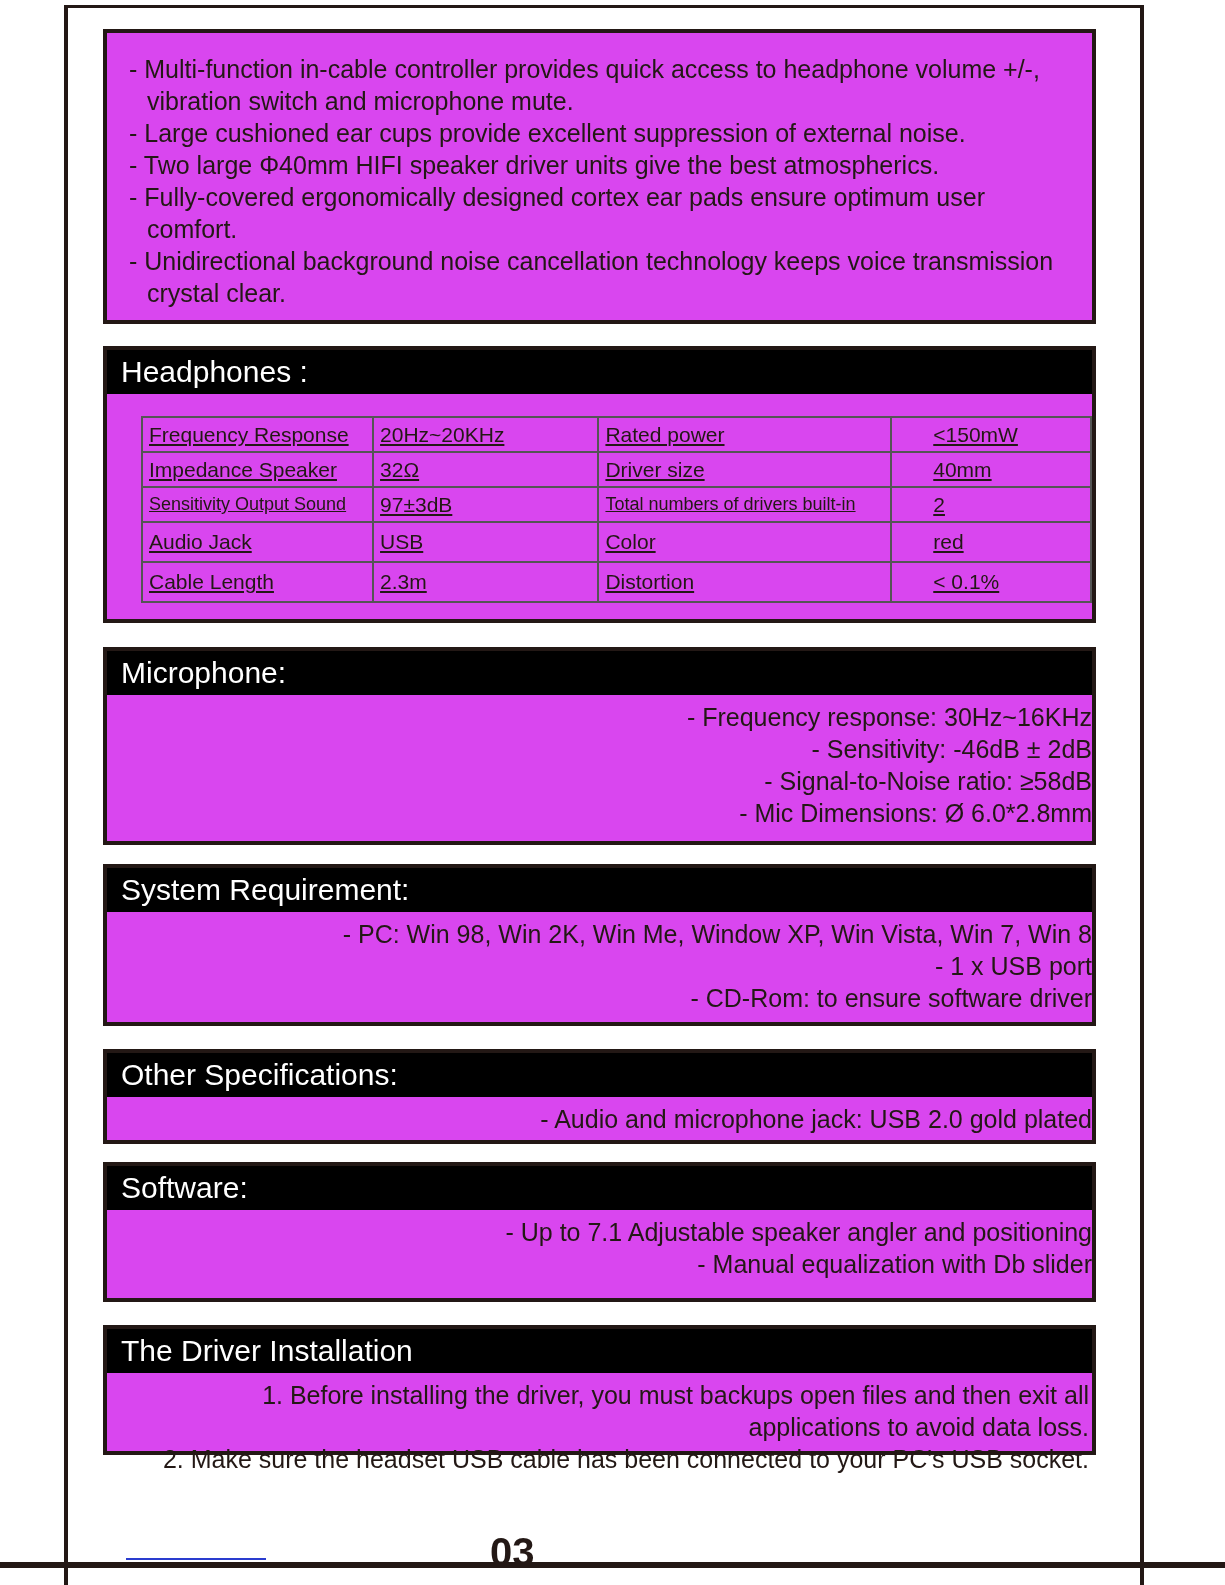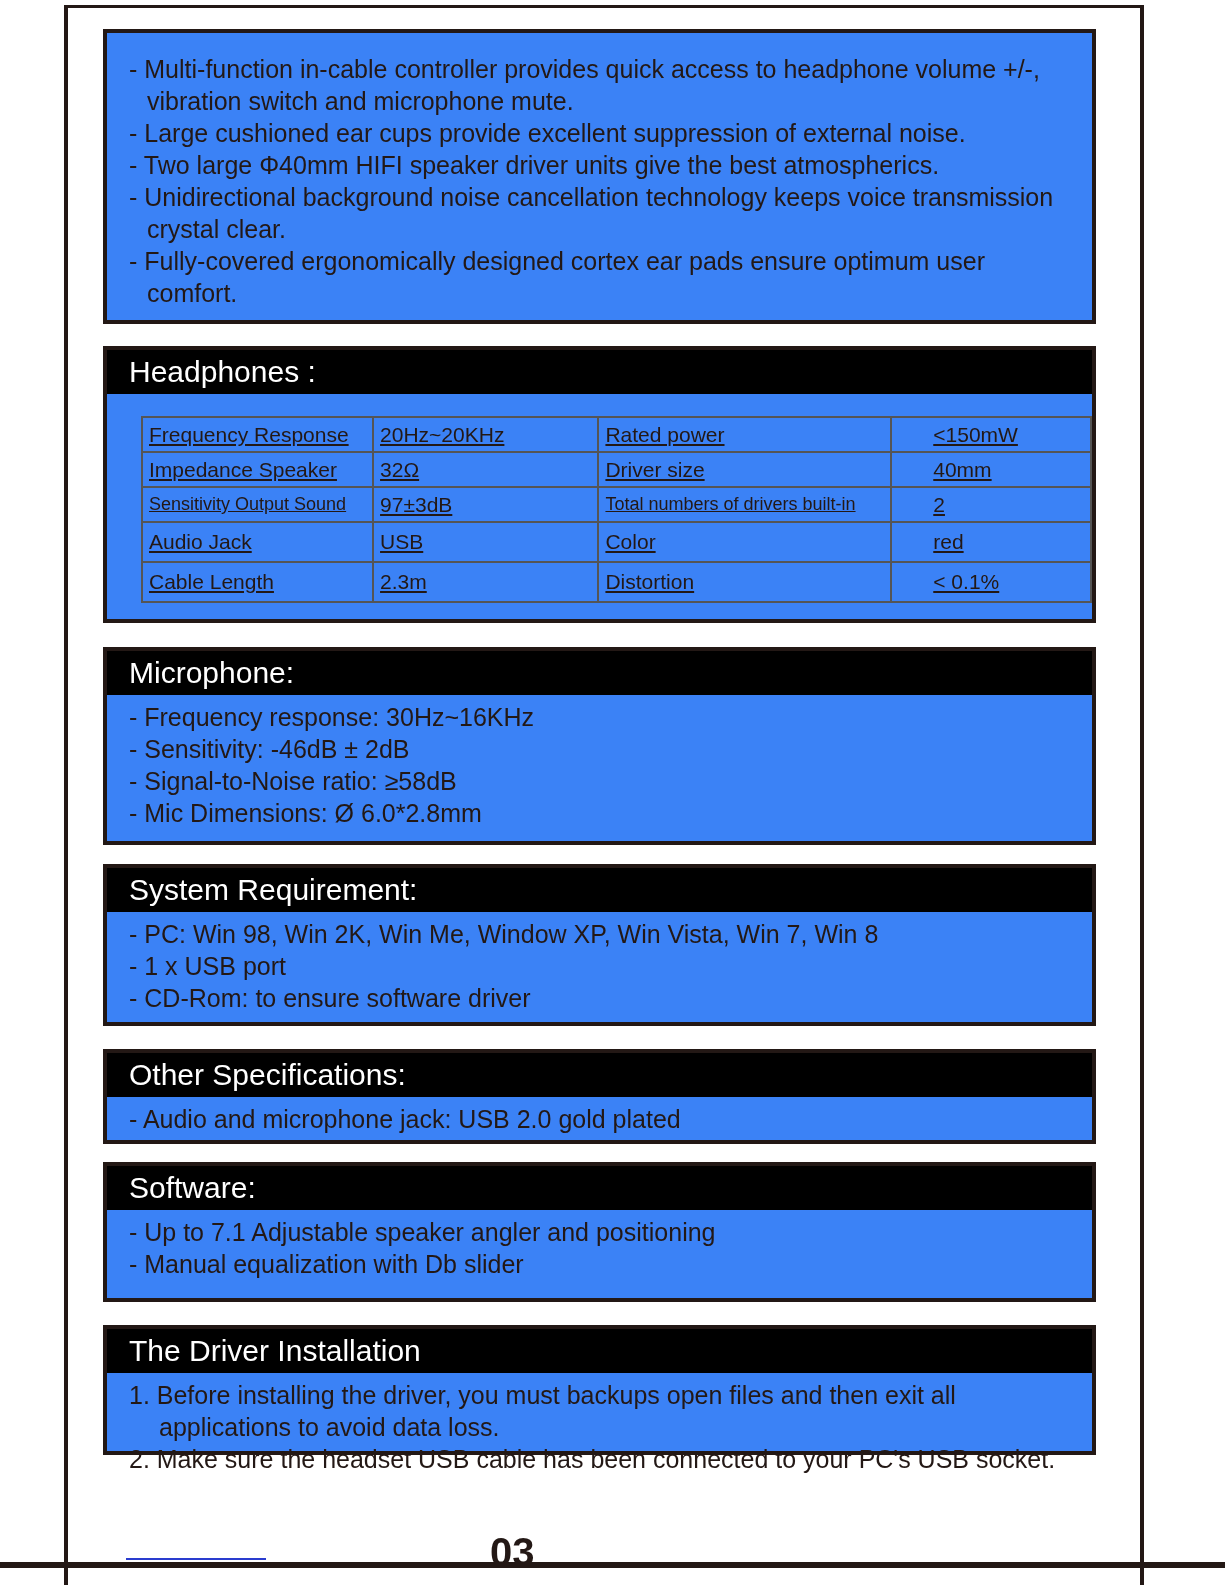--- a/index.html
+++ b/index.html
@@ -1,51 +1,51 @@
 <!DOCTYPE html>
 <html><head>
 <meta charset="utf-8">
 <style>
   html, body { margin:0; padding:0; background:#fff; }
   body { width:1225px; height:1585px; position:relative; overflow:hidden;
          font-family:"Liberation Sans", sans-serif; color:#231815; }
   .page-frame { position:absolute; left:64px; top:5px; width:1080px; height:1600px;
          border-left:4px solid #231815; border-right:4px solid #231815; border-top:3px solid #231815; box-sizing:border-box; }
-  .box { position:absolute; left:103px; width:993px; border:4px solid #231815; box-sizing:border-box; background:#3b82f6; }
-  .hdr { background:#000; color:#fff; font-size:30px; height:44px; line-height:44px; padding-left:22px; }
+  .box { position:absolute; left:103px; width:993px; border:4px solid #231815; box-sizing:border-box; background:#d946ef; }
+  .hdr { background:#000; color:#fff; font-size:30px; height:44px; line-height:44px; padding-left:14px; }
   .bul { font-size:25px; line-height:32px; white-space:nowrap; }
   .bul .row { position:relative; }
   #intro { top:29px; height:295px; padding:20px 0 0 22px; }
   #intro .row { padding-left:18px; text-indent:-18px; white-space:normal; width:930px; }
   #hp { top:346px; height:277px; }
   table.spec { position:absolute; left:34px; top:66px; border-collapse:collapse; font-size:21px;text-decoration:underline; }
   table.spec td { border:2px solid #555; padding:0 6px; height:33px; white-space:nowrap; }
   table.spec td.k1 { width:219px; } table.spec td.v1 { width:221px; }
   table.spec td.k2 { width:282px; } table.spec td.v2 { width:158px;padding-left:41px; }
   .sm { font-size:18px;margin-top:41px; }
   #mic { top:647px; height:198px; } #sys { top:864px; height:162px; }
   #oth { top:1049px; height:95px; } #sw { top:1162px; height:140px; }
   #drv { top:1325px; height:130px; }
-  .content { padding:6px 0 0 22px; }
+  .content { padding:6px 0 0 22px;text-align:right; }
   #drv .row { padding-left:30px; text-indent:-30px; white-space:normal; width:930px; }
   .pnum { position:absolute; left:490px; top:1518px; font-size:40px; font-weight:bold;margin-top:12px; }
   .link-line { position:absolute; left:126px; top:1558px; width:140px; height:2px; background:#2a3ccf; }
   .bottom-bar { position:absolute; left:0; top:1562px; width:1225px; height:6px; background:#231815; }
 </style>
 </head>
 <body>
 
 <div class="page-frame"></div>
 
 <div class="box bul" id="intro">
   <div class="row">- Multi-function in-cable controller provides quick access to headphone volume +/-, vibration switch and microphone mute.</div>
   <div class="row">- Large cushioned ear cups provide excellent suppression of external noise.</div>
   <div class="row">- Two large Φ40mm HIFI speaker driver units give the best atmospherics.</div>
+  <div class="row">- Fully-covered ergonomically designed cortex ear pads ensure optimum user comfort.</div>
   <div class="row">- Unidirectional background noise cancellation technology keeps voice transmission crystal clear.</div>
-  <div class="row">- Fully-covered ergonomically designed cortex ear pads ensure optimum user comfort.</div>
 </div>
 
 <div class="box" id="hp">
   <div class="hdr">Headphones :</div>
   <table class="spec">
     <tbody>
         <tr>
           <td class="k1">Frequency Response</td>
           <td class="v1">20Hz~20KHz</td>
           <td class="k2">Rated power</td>

